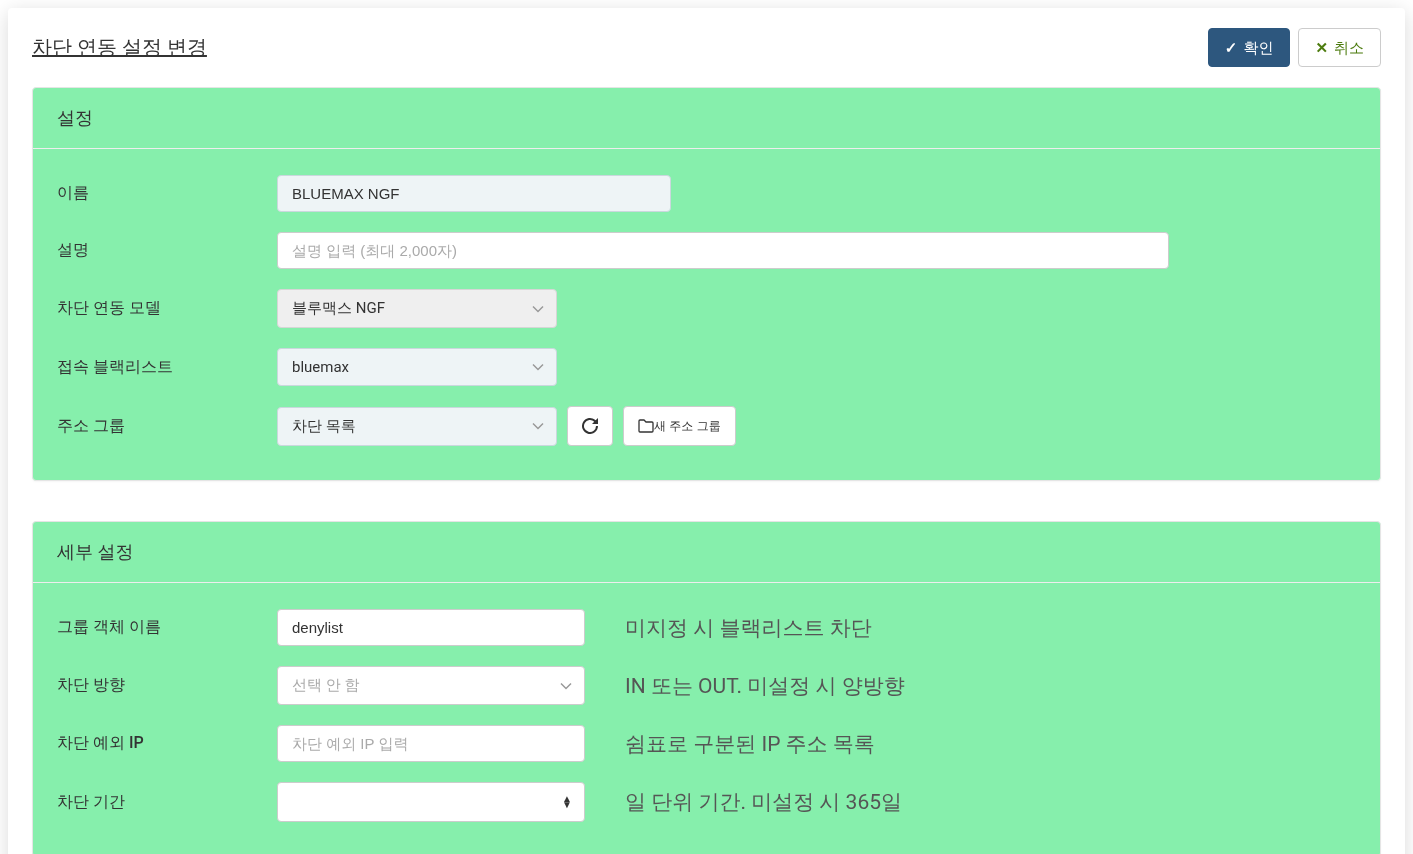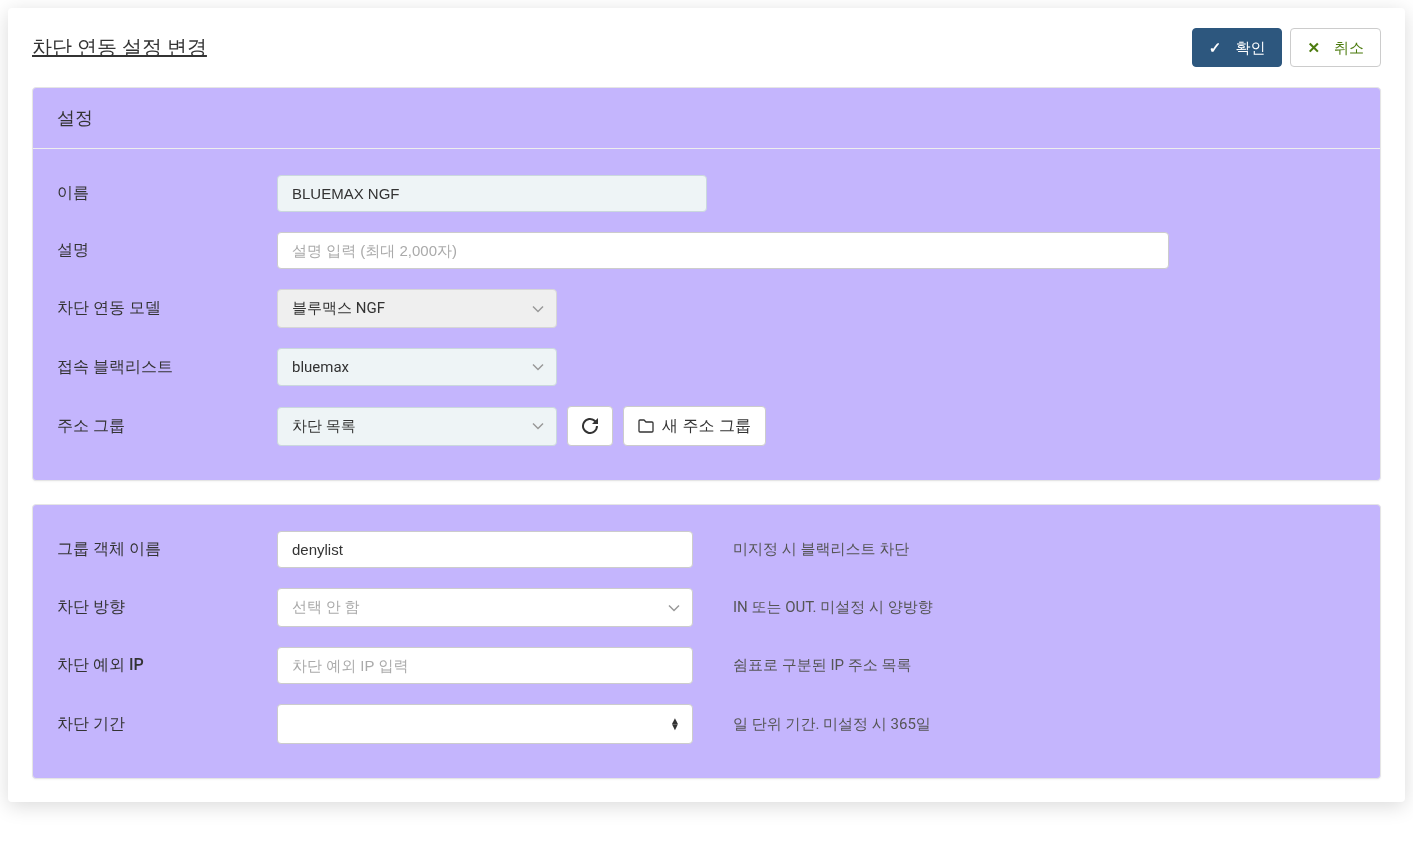--- a/index.html
+++ b/index.html
@@ -34,21 +34,21 @@
       color: #333;
       text-decoration: underline;
     }
     .modal-actions {
       display: flex;
       gap: 8px;
     }
     .btn {
       display: inline-flex;
       align-items: center;
-      gap: 14px;
+      gap: 6px;
       padding: 8px 16px;
       border-radius: 4px;
       font-size: 15px;
       font-weight: 500;
       cursor: pointer;
       border: 1px solid transparent;
       line-height: 1.4;
     }
     .btn-primary {
       background: #2d577e;
@@ -62,24 +62,24 @@
     }
     .icon-check::before {
       content: "✓";
       font-weight: bold;
     }
     .icon-close::before {
       content: "✕";
       font-weight: bold;
     }
     .panel {
-      background: #c4b5fd;
+      background: #86efac;
       border: 1px solid #e5e5e5;
       border-radius: 4px;
-      margin: 0 24px 23px 24px;
+      margin: 0 24px 40px 24px;
       box-shadow: 0 1px 2px rgba(0,0,0,0.04);
     }
     .panel:first-of-type {
       margin-top: 0;
     }
     .panel-header {
       padding: 18px 24px;
       border-bottom: 1px solid #eee;
       font-size: 18px;
       font-weight: 500;
@@ -177,42 +177,42 @@
       display: flex;
       flex-direction: column;
       line-height: 0.6;
       font-size: 10px;
       color: #333;
     }
     .icon-button {
       display: inline-flex;
       align-items: center;
       justify-content: center;
-      gap: 8px;
+      gap: 0;
       padding: 9px 14px;
       border: 1px solid #ccc;
       border-radius: 4px;
       background: #fff;
-      font-size: 16px;
+      font-size: 12px;
       color: #333;
       cursor: pointer;
       height: 40px;
     }
     .icon-refresh svg, .icon-folder svg {
       display: block;
     }
     .form-hint {
-      font-size: 15px;
+      font-size: 21px;
       color: #555;
       margin-left: 30px;
     }
-    .w-430 { width: 430px; }
+    .w-430 { width: 394px; }
     .w-800 { width: 892px; }
     .w-280 { width: 280px; }
-    .w-360 { width: 416px; }
+    .w-360 { width: 308px; }
   </style>
 </head>
 <body>
 
 <div class="modal">
 
   <div class="modal-header">
     <div class="modal-title">차단 연동 설정 변경</div>
     <div class="modal-actions">
       <button class="btn btn-primary">
@@ -298,20 +298,21 @@
             </span>
             <span>새 주소 그룹</span>
           </button>
         </div>
       </div>
 
     </div>
   </div>
 
   <div class="panel">
+    <div class="panel-header">세부 설정</div>
     <div class="panel-body">
 
       <div class="form-row">
         <div class="form-label">그룹 객체 이름</div>
         <div class="form-control-wrap">
           <input type="text" class="form-input w-360" value="denylist" style="">
           <span class="form-hint">미지정 시 블랙리스트 차단</span>
         </div>
       </div>
 

